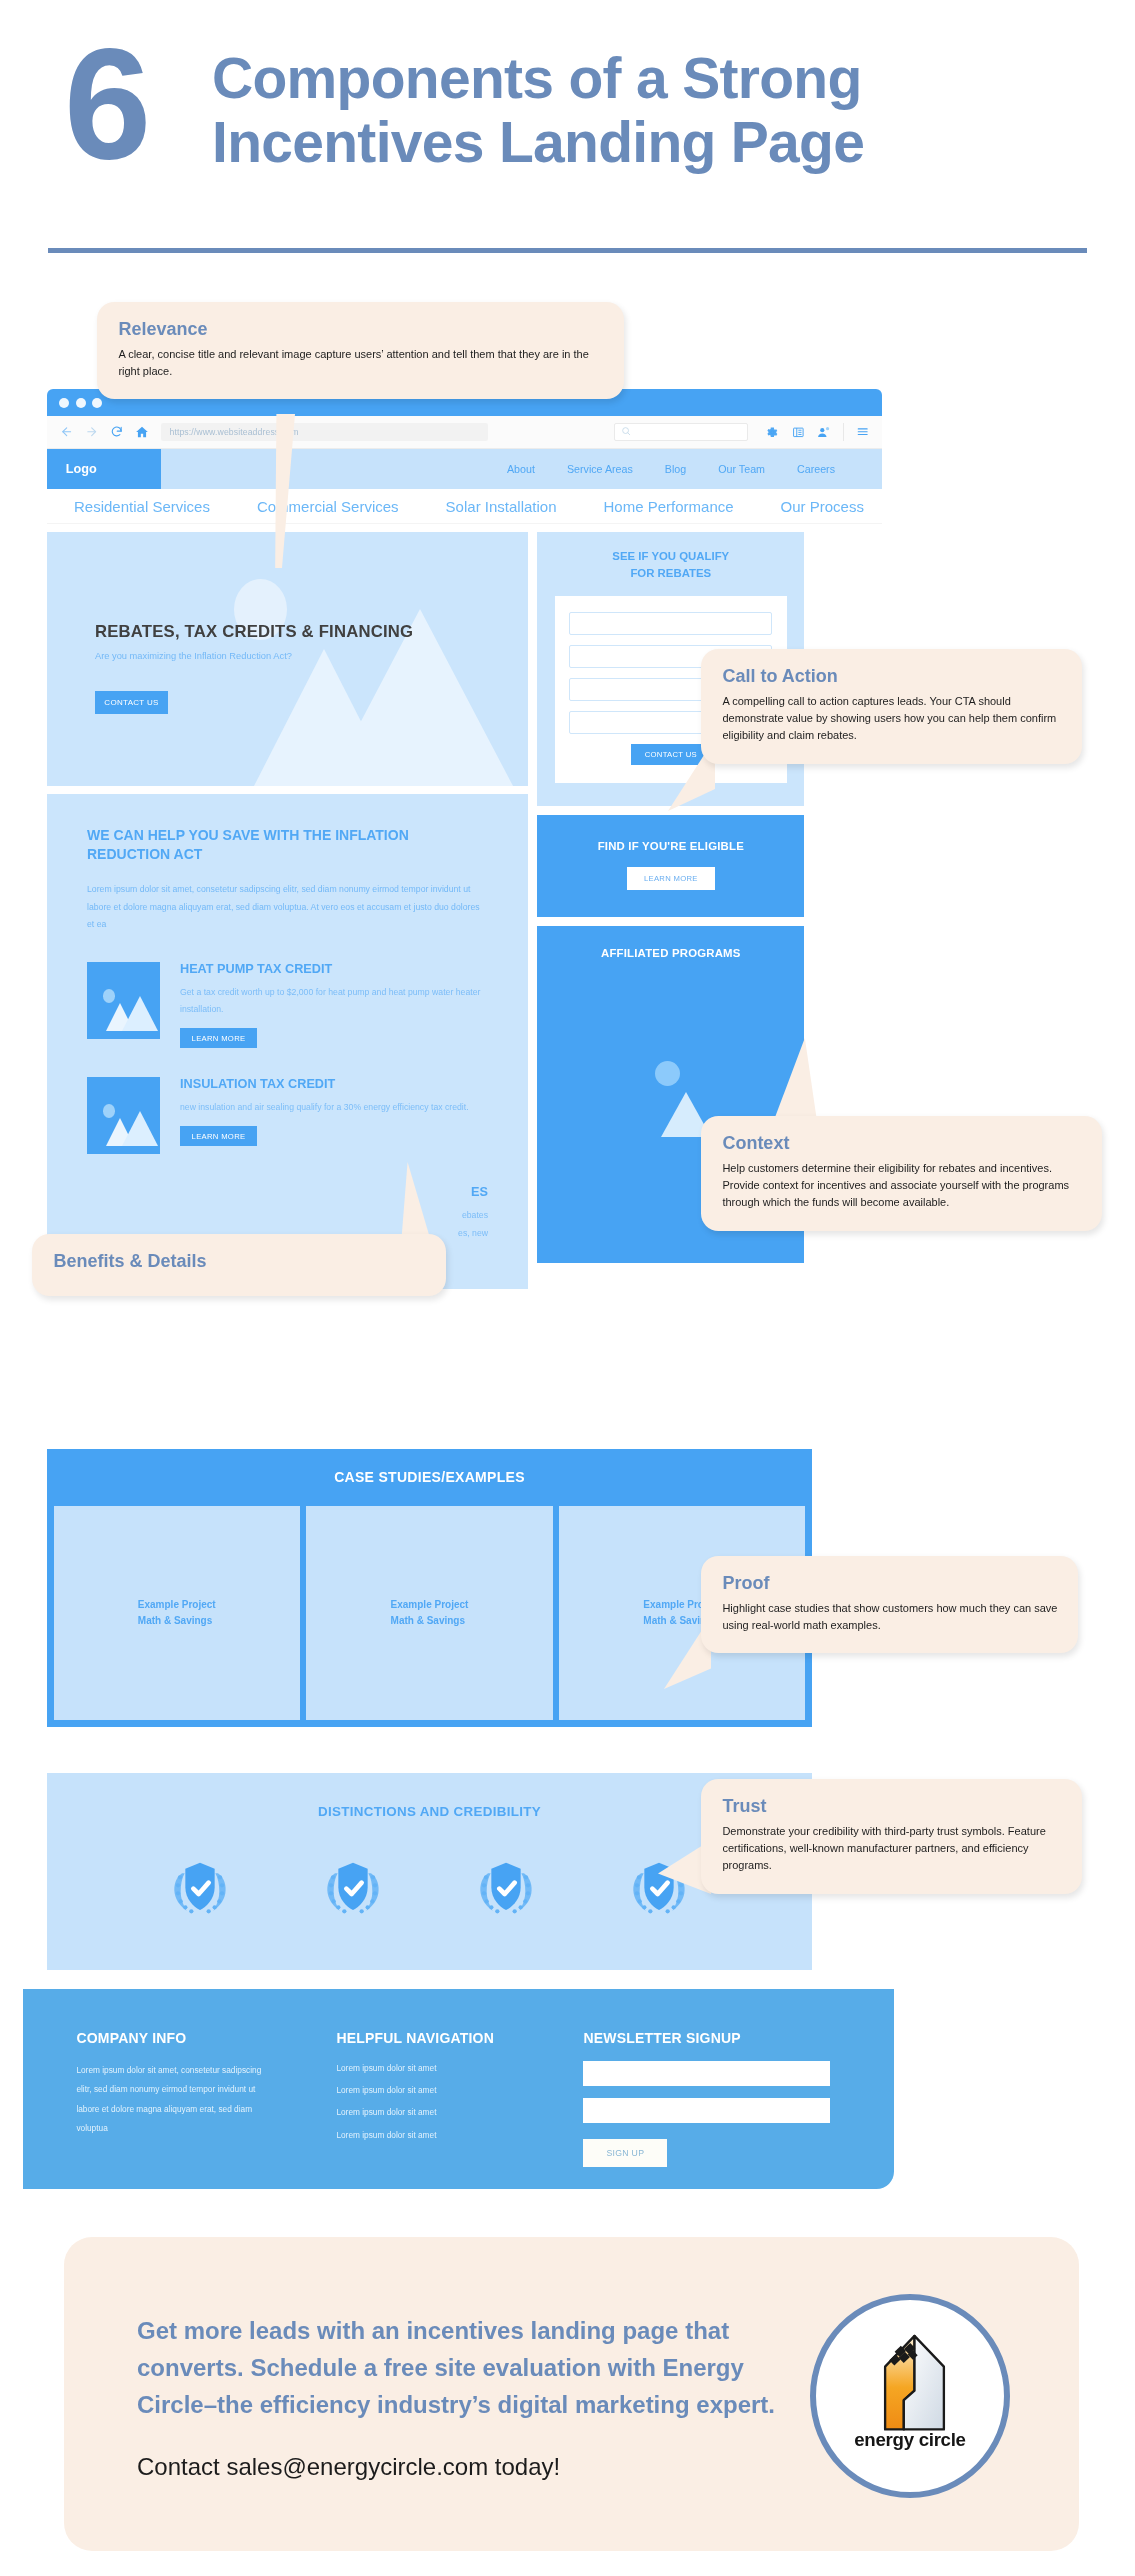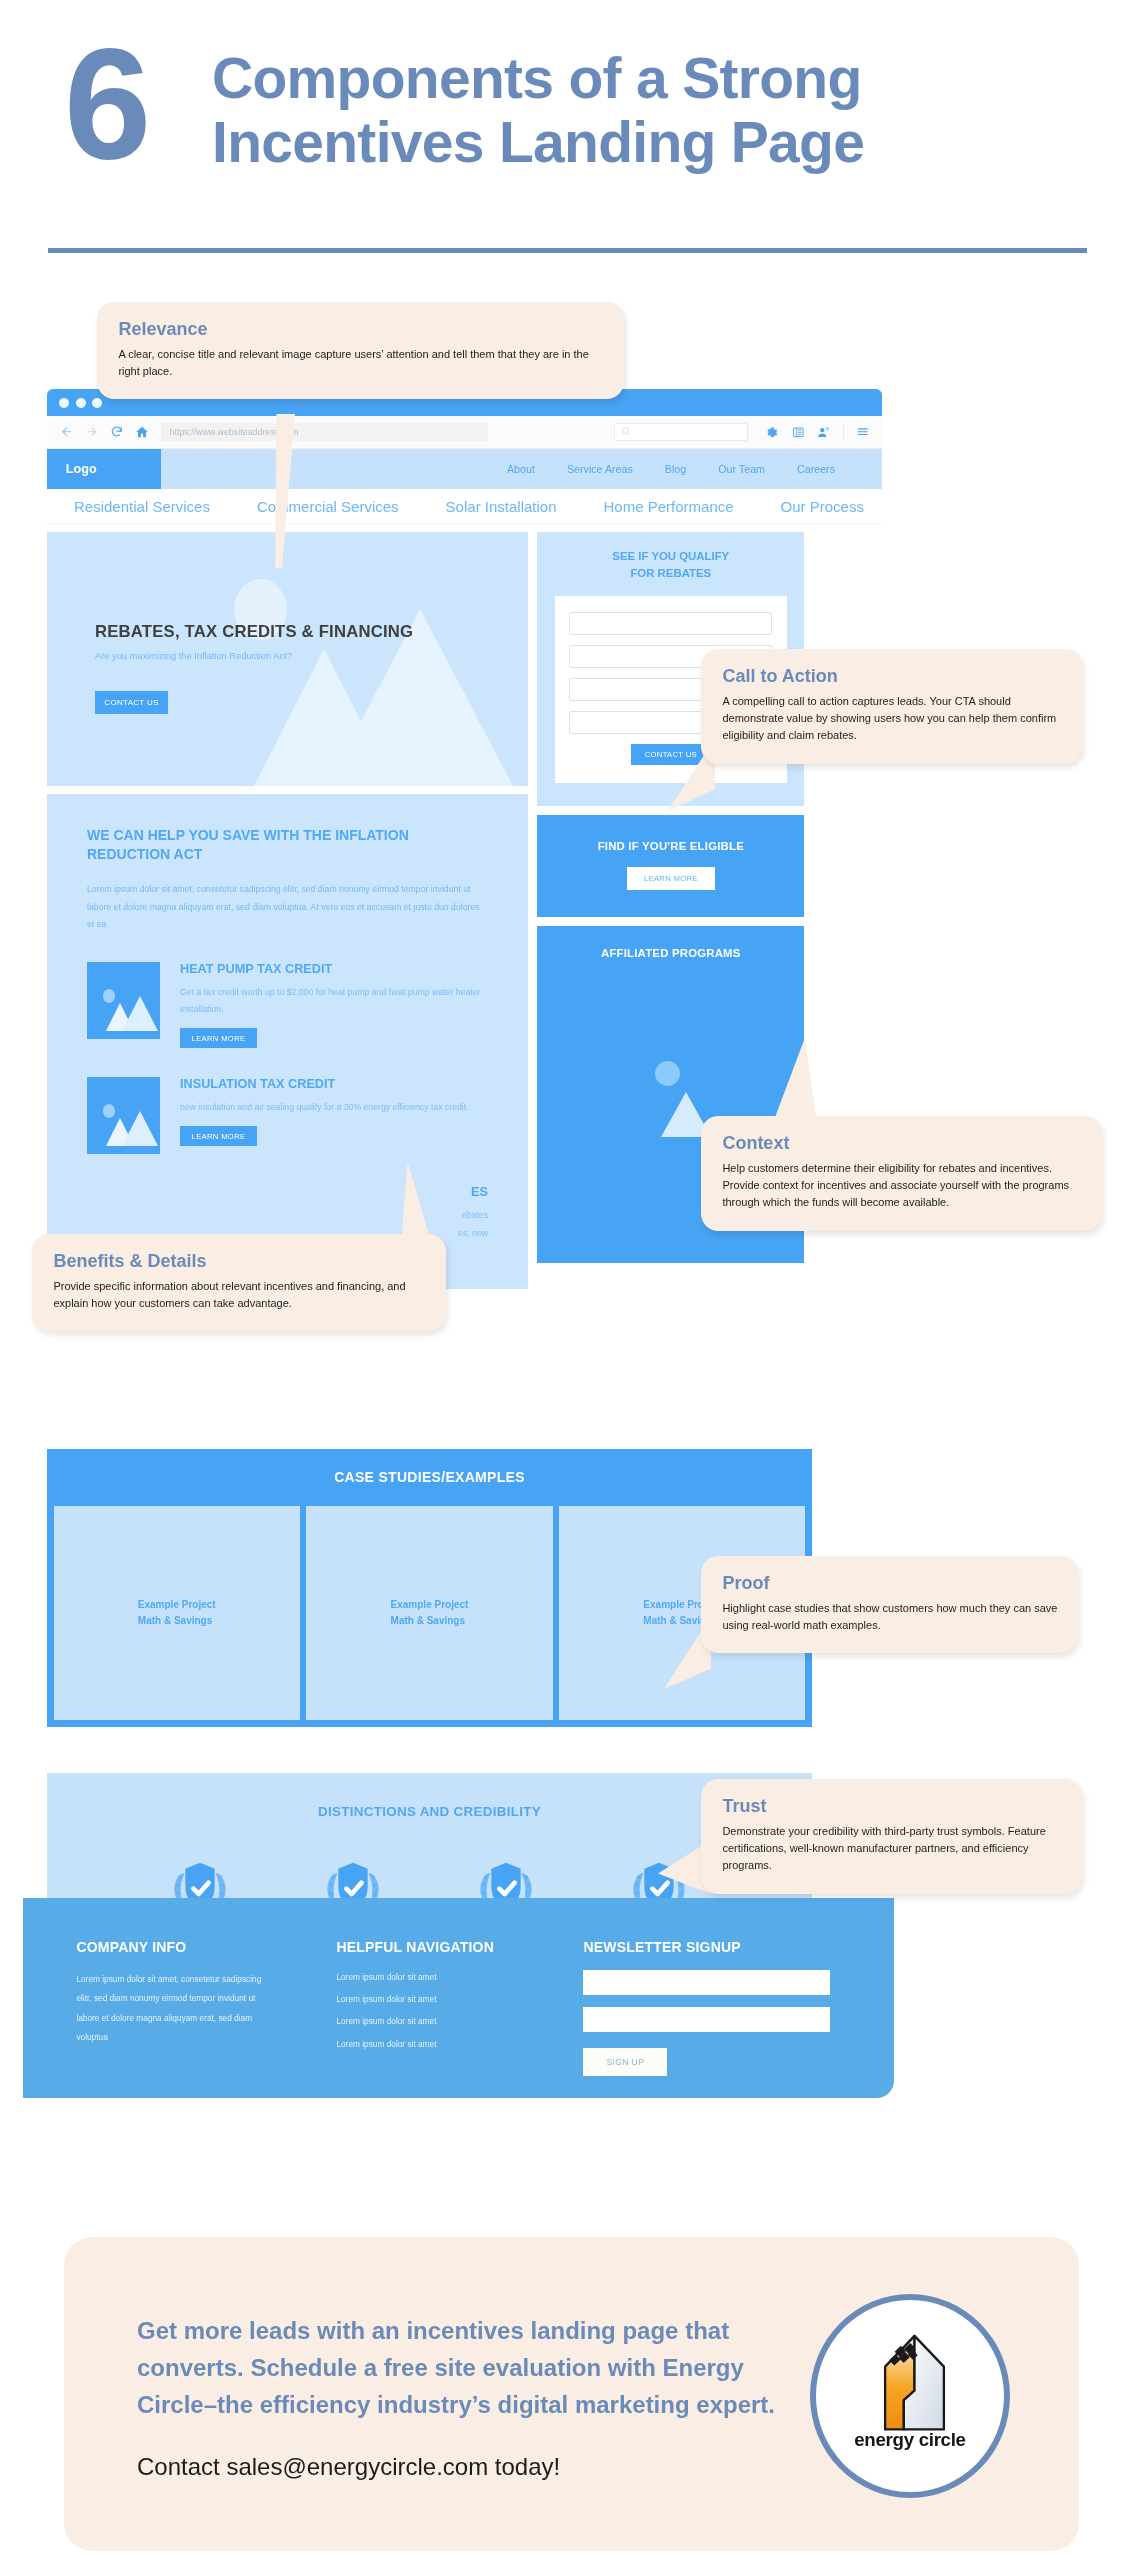--- a/index.html
+++ b/index.html
@@ -159,21 +159,21 @@
   #trust-section {
     position: absolute; left: 47px; top: 1773px; width: 765px; height: 197px;
     background: #c6e2fb;
   }
   #trust-title { text-align: center; padding-top: 31px; font-size: 13.4px; font-weight: 700; color: #51a8f5; letter-spacing: 0.3px; }
   #badge-row { display: flex; justify-content: center; gap: 73px; margin-top: 29px; }
   .badge { width: 80px; height: 80px; }
 
   
   #footer {
-    position: absolute; left: 23.4px; top: 1898px; width: 871px; height: 200px;
+    position: absolute; left: 23.4px; top: 1989px; width: 871px; height: 200px;
     background: #57ace8; border-radius: 0 0 17.4px 0;
   }
   #footer-inner { display: flex; padding: 41px 0 0 53px; gap: 0; }
   .footer-col-1 { width: 260px; }
   .footer-col-2 { width: 247px; }
   .footer-col-3 { width: 267px; }
   .footer-head { color: #ffffff; font-size: 14px; font-weight: 700; letter-spacing: 0.2px; }
   .footer-text { margin-top: 14.7px; color: #e2f2fd; font-size: 8.3px; line-height: 2.35; }
   .footer-link { color: #e2f2fd; font-size: 8.3px; line-height: 2.7; }
   .footer-input { width: 247px; height: 25px; background: #fff; margin-top: 14.7px; }
@@ -628,21 +628,20 @@
 
 <div class="tail" id="tail-context"></div>
 <div class="callout" id="callout-context">
   <div class="callout-title">Context</div>
   <div class="callout-body">Help customers determine their eligibility for rebates and incentives. Provide context for incentives and associate yourself with the programs through which the funds will become available.</div>
 </div>
 
 <div class="tail" id="tail-benefits"></div>
 <div class="callout" id="callout-benefits">
   <div class="callout-title">Benefits &amp; Details</div>
-  <div class="callout-body">Provide specific information about relevant incentives and financing, and explain how your customers can take advantage.</div>
 </div>
 
 <div class="tail" id="tail-proof"></div>
 <div class="callout" id="callout-proof">
   <div class="callout-title">Proof</div>
   <div class="callout-body">Highlight case studies that show customers how much they can save using real-world math examples.</div>
 </div>
 
 <div class="tail" id="tail-trust"></div>
 <div class="callout" id="callout-trust">

